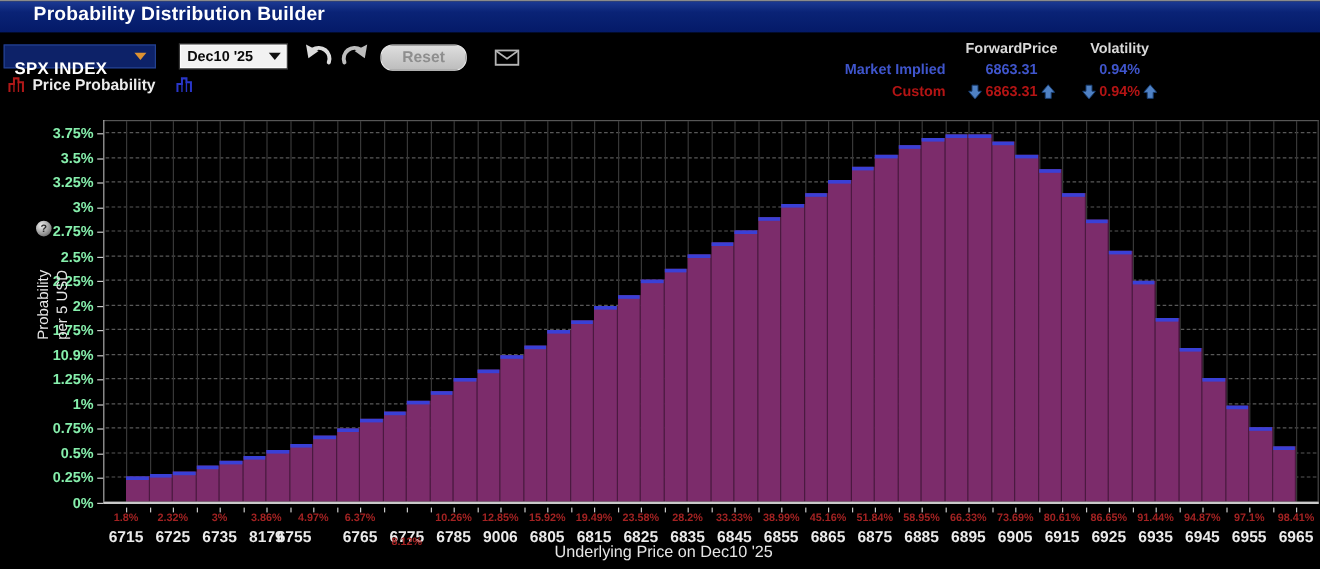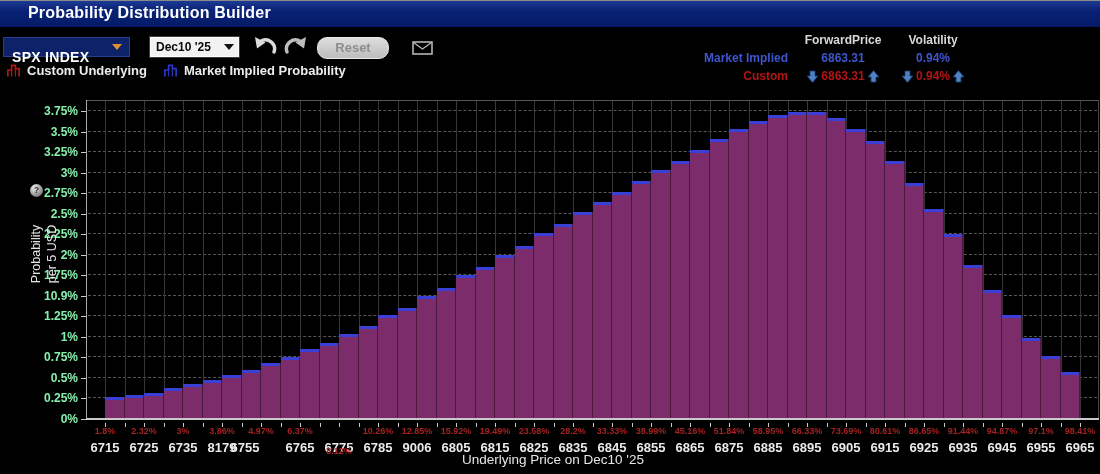--- a/index.html
+++ b/index.html
@@ -99,28 +99,27 @@
       <path d="M1.5 1.5 L10.5 8 L19.5 1.5" fill="none" stroke="#b5b5b5" stroke-width="1.4"></path>
     </svg>
   </div>
 
   <div class="legend">
     <div class="item">
       <svg width="15" height="16" viewBox="0 0 16 16">
         <path d="M2 15 V8 H6 V3 H10 V6.5 H14 V15" fill="none" stroke="#b01818" stroke-width="1.8"></path>
         <path d="M6 8 V15 M10 6.5 V15" stroke="#b01818" stroke-width="1.2"></path>
       </svg>
-      <span class="txt">Custom Underlying</span>
+      <span class="txt">Price Probability</span>
     </div>
     <div class="item">
       <svg width="15" height="16" viewBox="0 0 16 16">
         <path d="M2 15 V8 H6 V3 H10 V6.5 H14 V15" fill="none" stroke="#2936c8" stroke-width="1.8"></path>
         <path d="M6 8 V15 M10 6.5 V15" stroke="#2936c8" stroke-width="1.2"></path>
       </svg>
-      <span class="txt">Market Implied Probability</span>
     </div>
   </div>
 
   <div class="stats">
     <div></div>
     <div class="h">ForwardPrice</div>
     <div class="h">Volatility</div>
 
     <div class="lab blue">Market Implied</div>
     <div class="val blue">6863.31</div>

